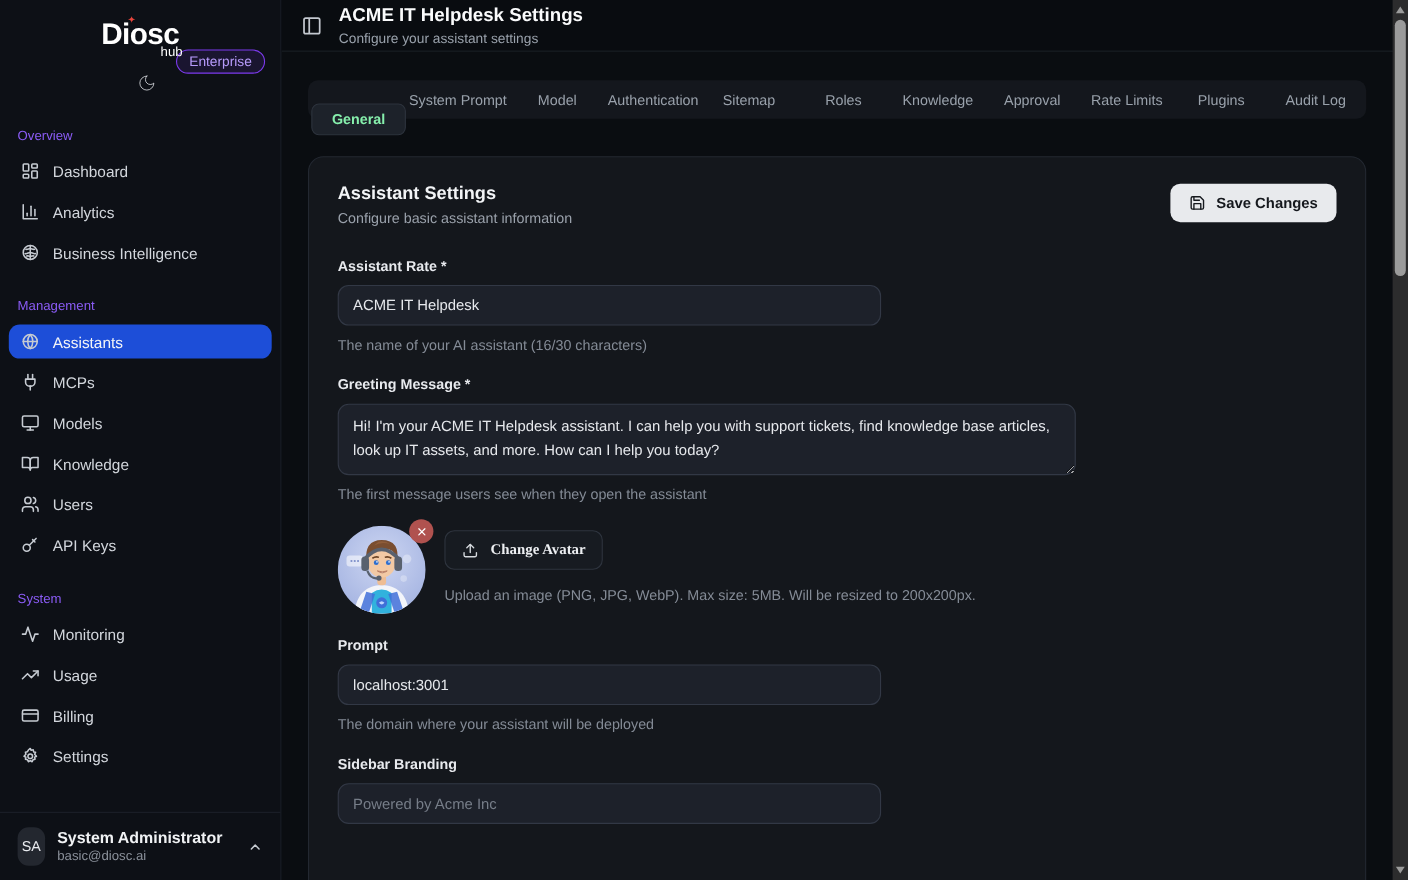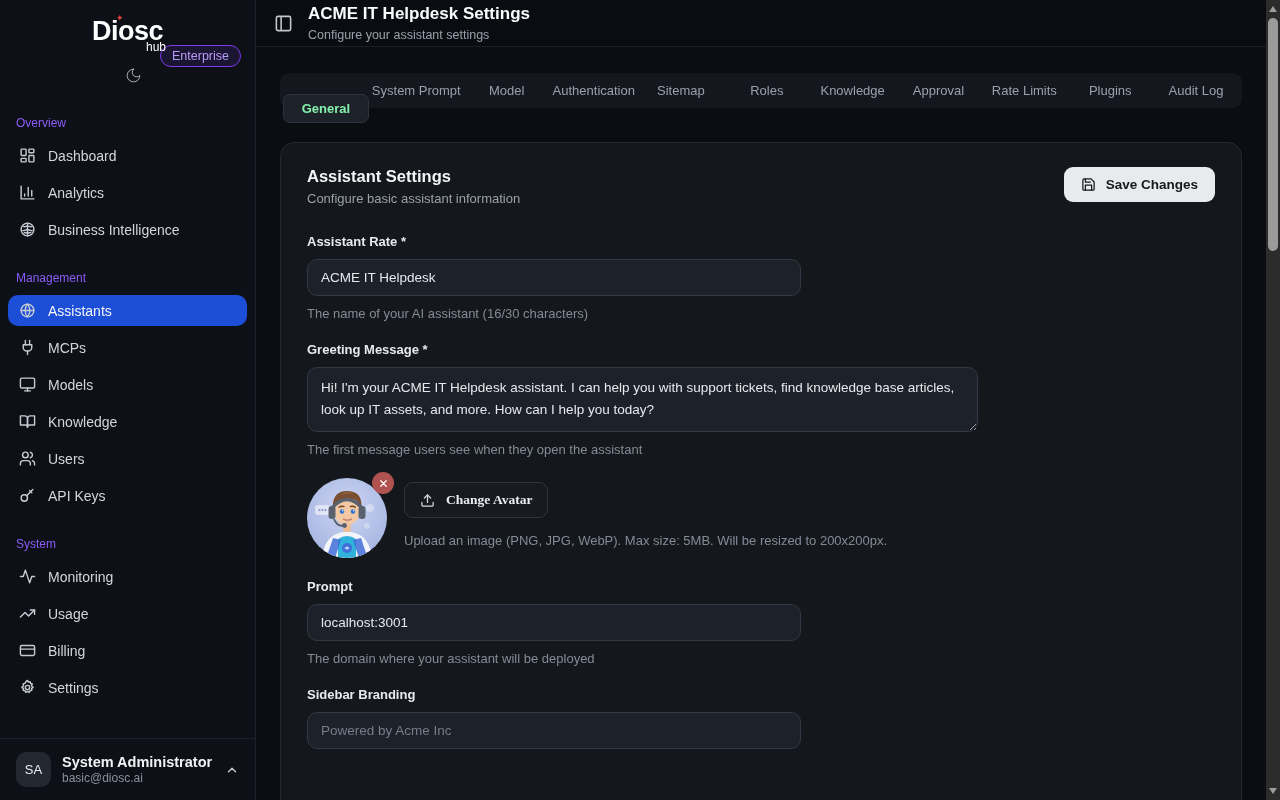--- a/index.html
+++ b/index.html
@@ -24,21 +24,21 @@
   .moon-btn svg { width:17px; height:17px; stroke:#e7e9ed; }
 
   .nav { flex:1; padding:14px 8px 0 8px; overflow:hidden; }
   .nav-section { margin-bottom:20px; }
   .section-label { font-size:12px; color:#8b5cf6; padding:6px 8px 10px 8px; }
   .nav-item { display:flex; align-items:center; gap:12px; padding:7px 11px; border-radius:10px; color:#d2d6dc; font-size:14px; margin-bottom:6px; cursor:pointer; }
   .nav-item.active { background:#1d4ed8; color:#f4f5f7; }
   .nav-icon svg { width:17px; height:17px; stroke:#c6cbd2; fill:none; stroke-width:2; stroke-linecap:round; stroke-linejoin:round; }
 
   .user-area { border-top:1px solid #1b2028; padding:13px 16px; display:flex; align-items:center; gap:11px; cursor:pointer; }
-  .avatar-sq { width:35px; height:35px; flex:none; border-radius:10px; background:#23272f; color:#e8eaee; display:flex; align-items:center; justify-content:center; font-size:13px; }
+  .avatar-sq { width:25px; height:35px; flex:none; border-radius:10px; background:#23272f; color:#e8eaee; display:flex; align-items:center; justify-content:center; font-size:13px; }
   .user-meta { line-height:1.25; }
   .user-name { font-size:14.5px; font-weight:bold; color:#f0f2f4; }
   .user-email { font-size:12px; color:#8b919b; }
   .chev-up { margin-left:auto; }
   .chev-up svg { width:14px; height:14px; stroke:#c6cbd2; fill:none; stroke-width:2.4; stroke-linecap:round; stroke-linejoin:round; }
 
   
   .main { flex:1; position:relative; display:flex; flex-direction:column; background:#0a0d11; min-width:0; }
   .top-header { height:47px; flex:none; border-bottom:1px solid #1b2026; display:flex; align-items:center; gap:15px; padding-left:18px; background:#090c10; }
   .panel-btn { cursor:pointer; }

